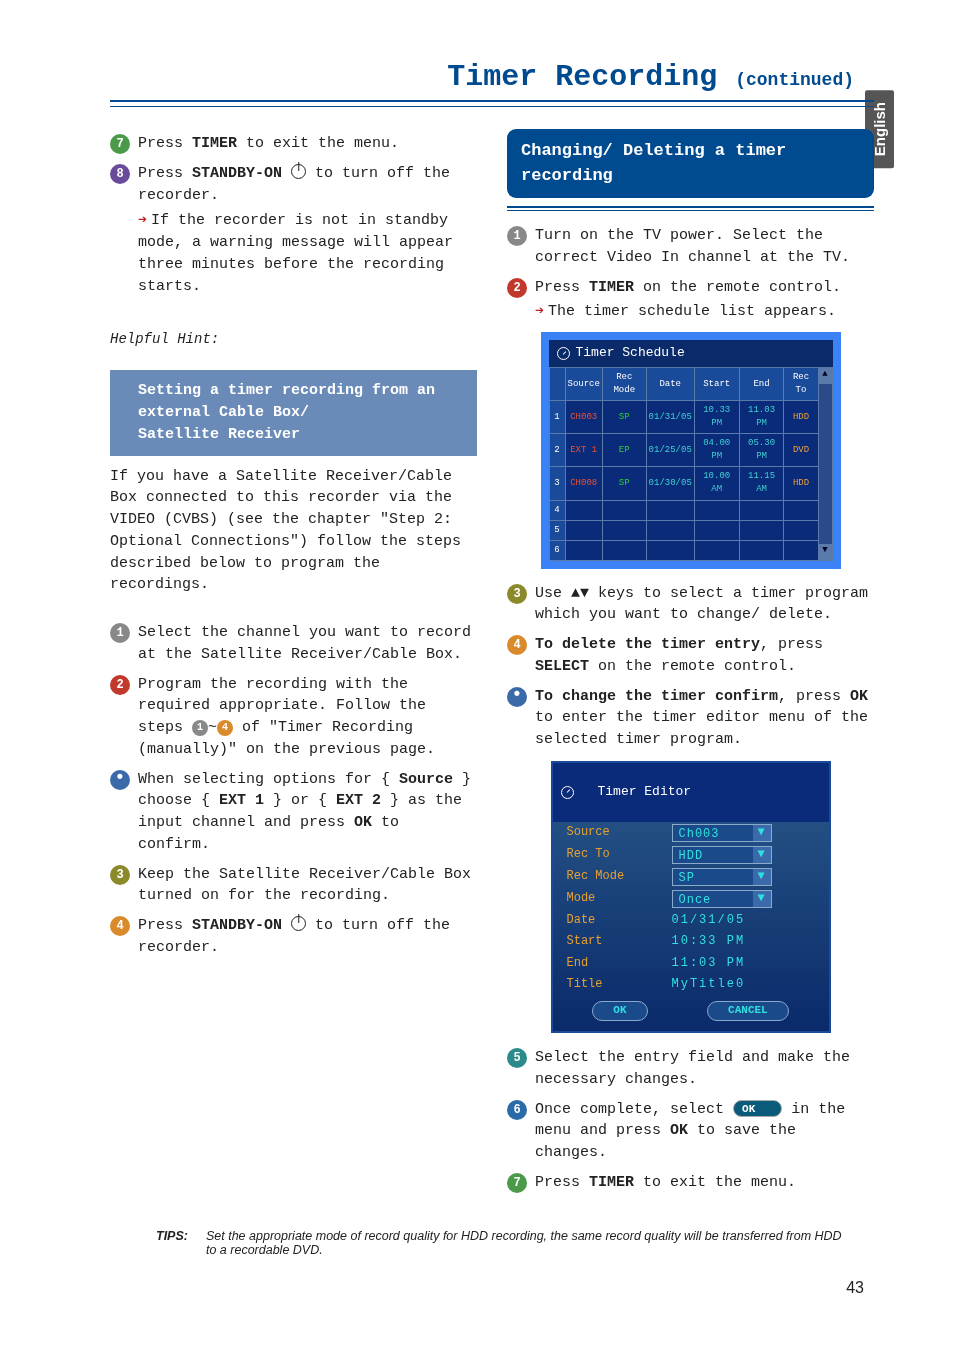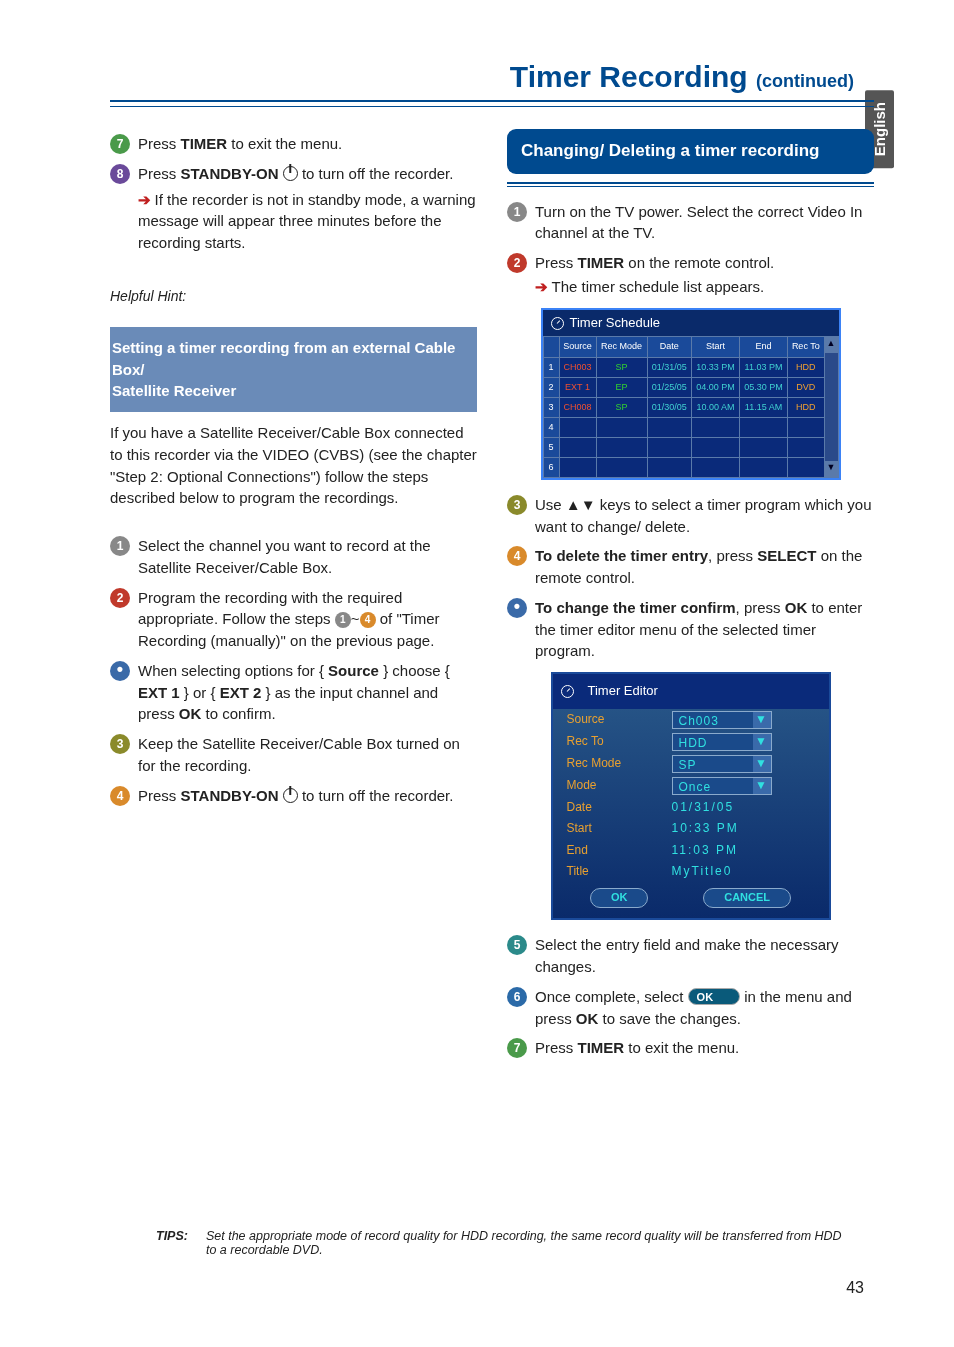--- a/index.html
+++ b/index.html
@@ -7,20 +7,21 @@
     width: 954px;
     height: 1347px;
     background: #fff;
     font-family: Arial, Helvetica, sans-serif;
     position: relative;
     color: #222;
   }
   .page {
     padding: 60px 80px 0 110px;
     position: relative;
+    font-family: Liberation Mono, monospace;
   }
   .side-tab {
     position: absolute;
     right: 60px;
     top: 90px;
     background: #555;
     color: #fff;
     writing-mode: vertical-rl;
     transform: rotate(180deg);
     padding: 12px 6px;
@@ -51,21 +52,21 @@
     margin: 4px 0 8px 0;
     border-radius: 9px;
   }
   .s-hr { border-bottom: 2px solid #004a8f; margin-bottom: 2px; }
   .s-hr2 { border-bottom: 1px solid #004a8f; margin-bottom: 14px; }
   .callout {
     background: #6a8bb8;
     color: #fff;
     font-weight: bold;
     font-size: 15px;
-    padding: 10px 2px;
+    padding: 10px 28px;
     margin: 20px 0 10px 0;
   }
   .step { display: flex; gap: 8px; margin: 8px 0; }
   .step .num {
     flex: 0 0 20px;
     height: 20px;
     border-radius: 50%;
     color: #fff;
     font-weight: bold;
     font-size: 12px;
@@ -125,21 +126,21 @@
     padding: 0 26px 0 8px;
     font-size: 11px;
     font-weight: bold;
     vertical-align: 1px;
     line-height: 17px;
     height: 17px;
   }
   
   .schedule {
     width: 300px;
-    border: 2px solid #3b82f6;
+    border: 8px solid #3b82f6;
     margin: 10px auto 14px;
     font-size: 10px;
     background: #1d4ed8;
   }
   .schedule .hdr {
     background: #0a2a6a;
     color: #fff;
     padding: 4px 8px;
     font-size: 13px;
     display: flex;
@@ -182,23 +183,23 @@
   .editor {
     width: 280px;
     margin: 10px auto 14px;
     border: 2px solid #1a4a9a;
     background: linear-gradient(#2a5a8a, #0a2a6a);
     color: #fff;
     font-size: 12px;
   }
   .editor .hdr {
     background: #0a2a7a;
-    padding: 8px 8px;
+    padding: 20px 8px;
     font-size: 13px;
-    display: flex; align-items: center; gap: 14px;
+    display: flex; align-items: center; gap: 24px;
   }
   .editor .row { display: flex; padding: 2px 14px; align-items: center; }
   .editor .lbl { flex: 0 0 105px; color: #e8a030; font-size: 12px; }
   .editor .val { flex: 1; color: #30e0e0; font-size: 12px; letter-spacing: 2px; }
   .editor .dropdown {
     display: inline-block;
     border: 1px solid #8aaacc;
     background: #1a4a8a;
     color: #30e0e0;
     padding: 1px 6px;

